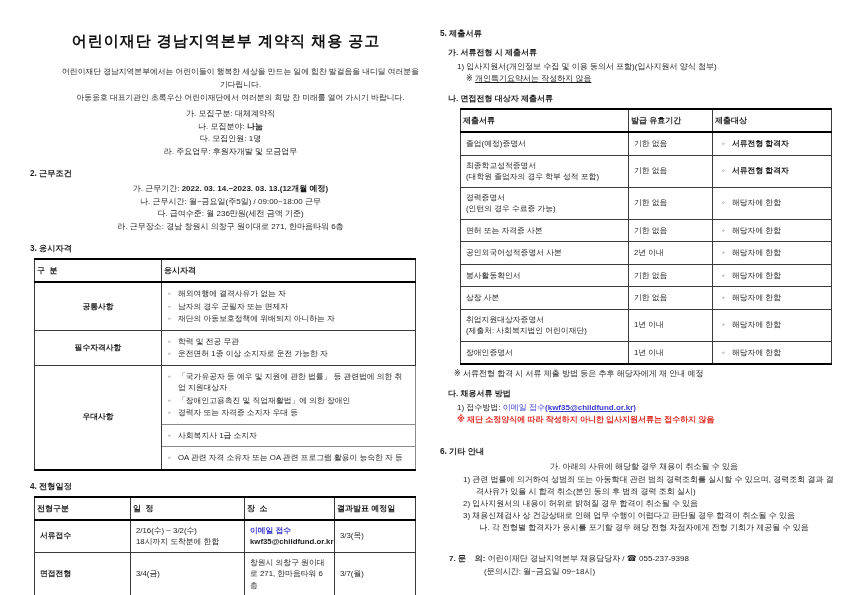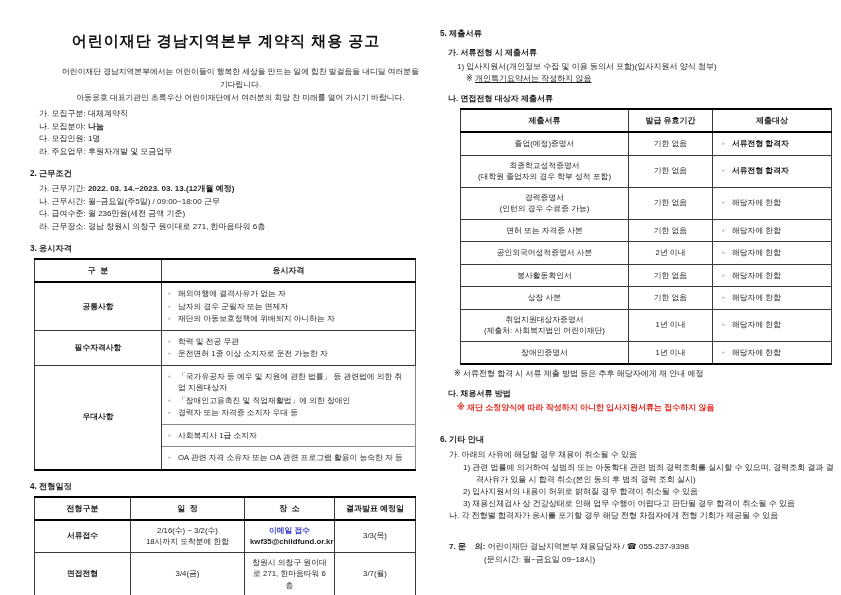--- a/index.html
+++ b/index.html
@@ -12,34 +12,34 @@
   }
   .page { display:flex; width:697px; height:595px; padding:26px 10px 6px 30px; }
   .col-left  { width:392px; flex:none; }
   .col-right { width:399px; flex:none; margin-left:18px; padding-top:2px; }
 
   .title { font-size:15px; font-weight:bold; text-align:center; letter-spacing:1px; margin:6px 0 14px; color:#111; }
   .intro { text-align:center; font-size:7.8px; line-height:13px; margin-bottom:4px;margin-left:29px; }
 
   .sec-h { font-weight:bold; font-size:8.2px; margin:10px 0 4px; }
   .sub-h { font-weight:bold; font-size:8px; margin:8px 0 3px; padding-left:8px; }
-  .item  { padding-left:9px; line-height:12.5px; }
+  .item  { padding-left:9px; line-height:12.5px;text-align:center; }
   .item .b { font-weight:bold; }
   .sub1  { padding-left:17px; line-height:12px; }
   .sub2  { padding-left:36px; text-indent:-13px; line-height:12px; }
   .pre   { white-space:pre-wrap; }
 
   table { border-collapse:collapse; table-layout:fixed; }
   .qual-table, .sched-table { width:382px; margin:4px 0 2px 4px; }
   .docs-table { width:372px; margin:4px 0 3px 20px; }
   th,td { border:1px solid #3a3a3a; vertical-align:middle; }
   table { border-top:2px solid #000; border-bottom:2px solid #000; }
-  thead th { border-bottom:2px solid #000; font-weight:bold; text-align:center; padding:5px 2px; font-size:8px; background:#fff; }
+  thead th { border-bottom:2px solid #000; font-weight:bold; text-align:left; padding:5px 2px; font-size:8px; background:#fff; }
   td { padding:4px 5px; font-size:7.8px; line-height:11.5px; }
-  .cell-center { text-align:center; }
+  .cell-center { }
   .cell-bold { font-weight:bold; }
   .cat-cell { text-align:center; font-weight:bold; }
   .soft-border { border-color:#8a8a8a; }
 
   .bullet-item { position:relative; padding-left:11px; margin:1px 0; }
   .bullet-item::before { content:"◦"; position:absolute; left:1px; top:0; color:#444; }
   .target-cell { padding-left:8px; }
 
   .blue  { color:var(--link_blue,#3a3ad0); }
   .red   { color:var(--alert_red,#e02a21); }
@@ -294,20 +294,24 @@
             <td class="target-cell">
                 <div class="bullet-item">해당자에 한함</div>
               </td>
           </tr>
         </tbody>
       </table>
 
       <div class="note" style="padding-left:14px">※ 서류전형 합격 시 서류 제출 방법 등은 추후 해당자에게 재 안내 예정</div>
 
       <div class="sub-h gap-lg">다. 채용서류 방법</div>
+      <div class="sub1">
+        <span>1) 접수방법:</span>
+        <span class="blue">이메일 접수</span><span class="blue u cell-bold">(kwf35@childfund.or.kr)</span>
+      </div>
       <div class="sub1 red cell-bold">※ 재단 소정양식에 따라 작성하지 아니한 입사지원서류는 접수하지 않음</div>
     </div>
 
     <div>
       <div class="sec-h" style="margin-top:20px">6. 기타 안내</div>
       <div class="item">가. 아래의 사유에 해당할 경우 채용이 취소될 수 있음</div>
       <div class="sub2">1) 관련 법률에 의거하여 성범죄 또는 아동학대 관련 범죄 경력조회를 실시할 수 있으며, 경력조회 결과 결격사유가 있을 시 합격 취소(본인 동의 후 범죄 경력 조회 실시)</div>
       <div class="sub2">2) 입사지원서의 내용이 허위로 밝혀질 경우 합격이 취소될 수 있음</div>
       <div class="sub2">3) 채용신체검사 상 건강상태로 인해 업무 수행이 어렵다고 판단될 경우 합격이 취소될 수 있음</div>
       <div class="item">나. 각 전형별 합격자가 응시를 포기할 경우 해당 전형 차점자에게 전형 기회가 제공될 수 있음</div>

